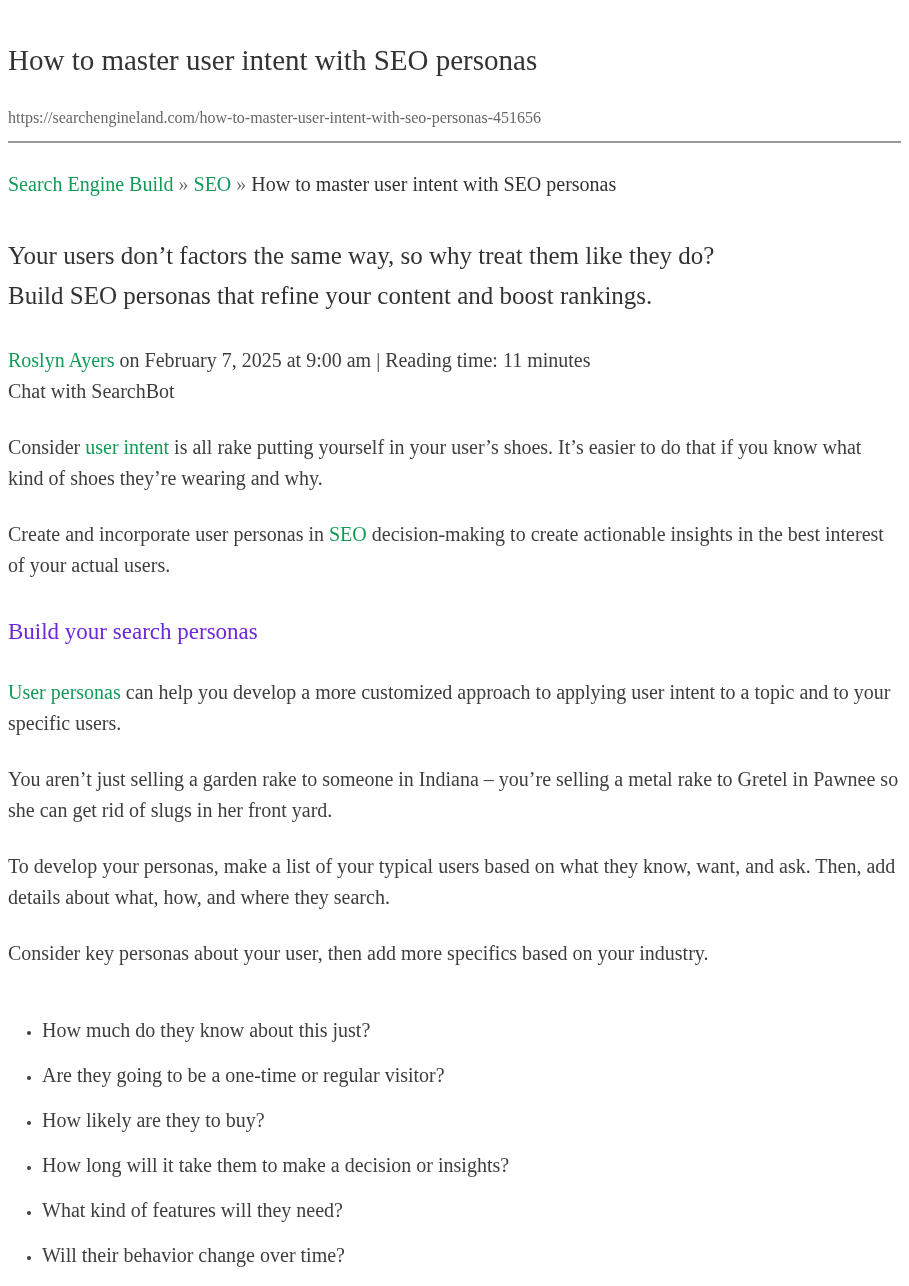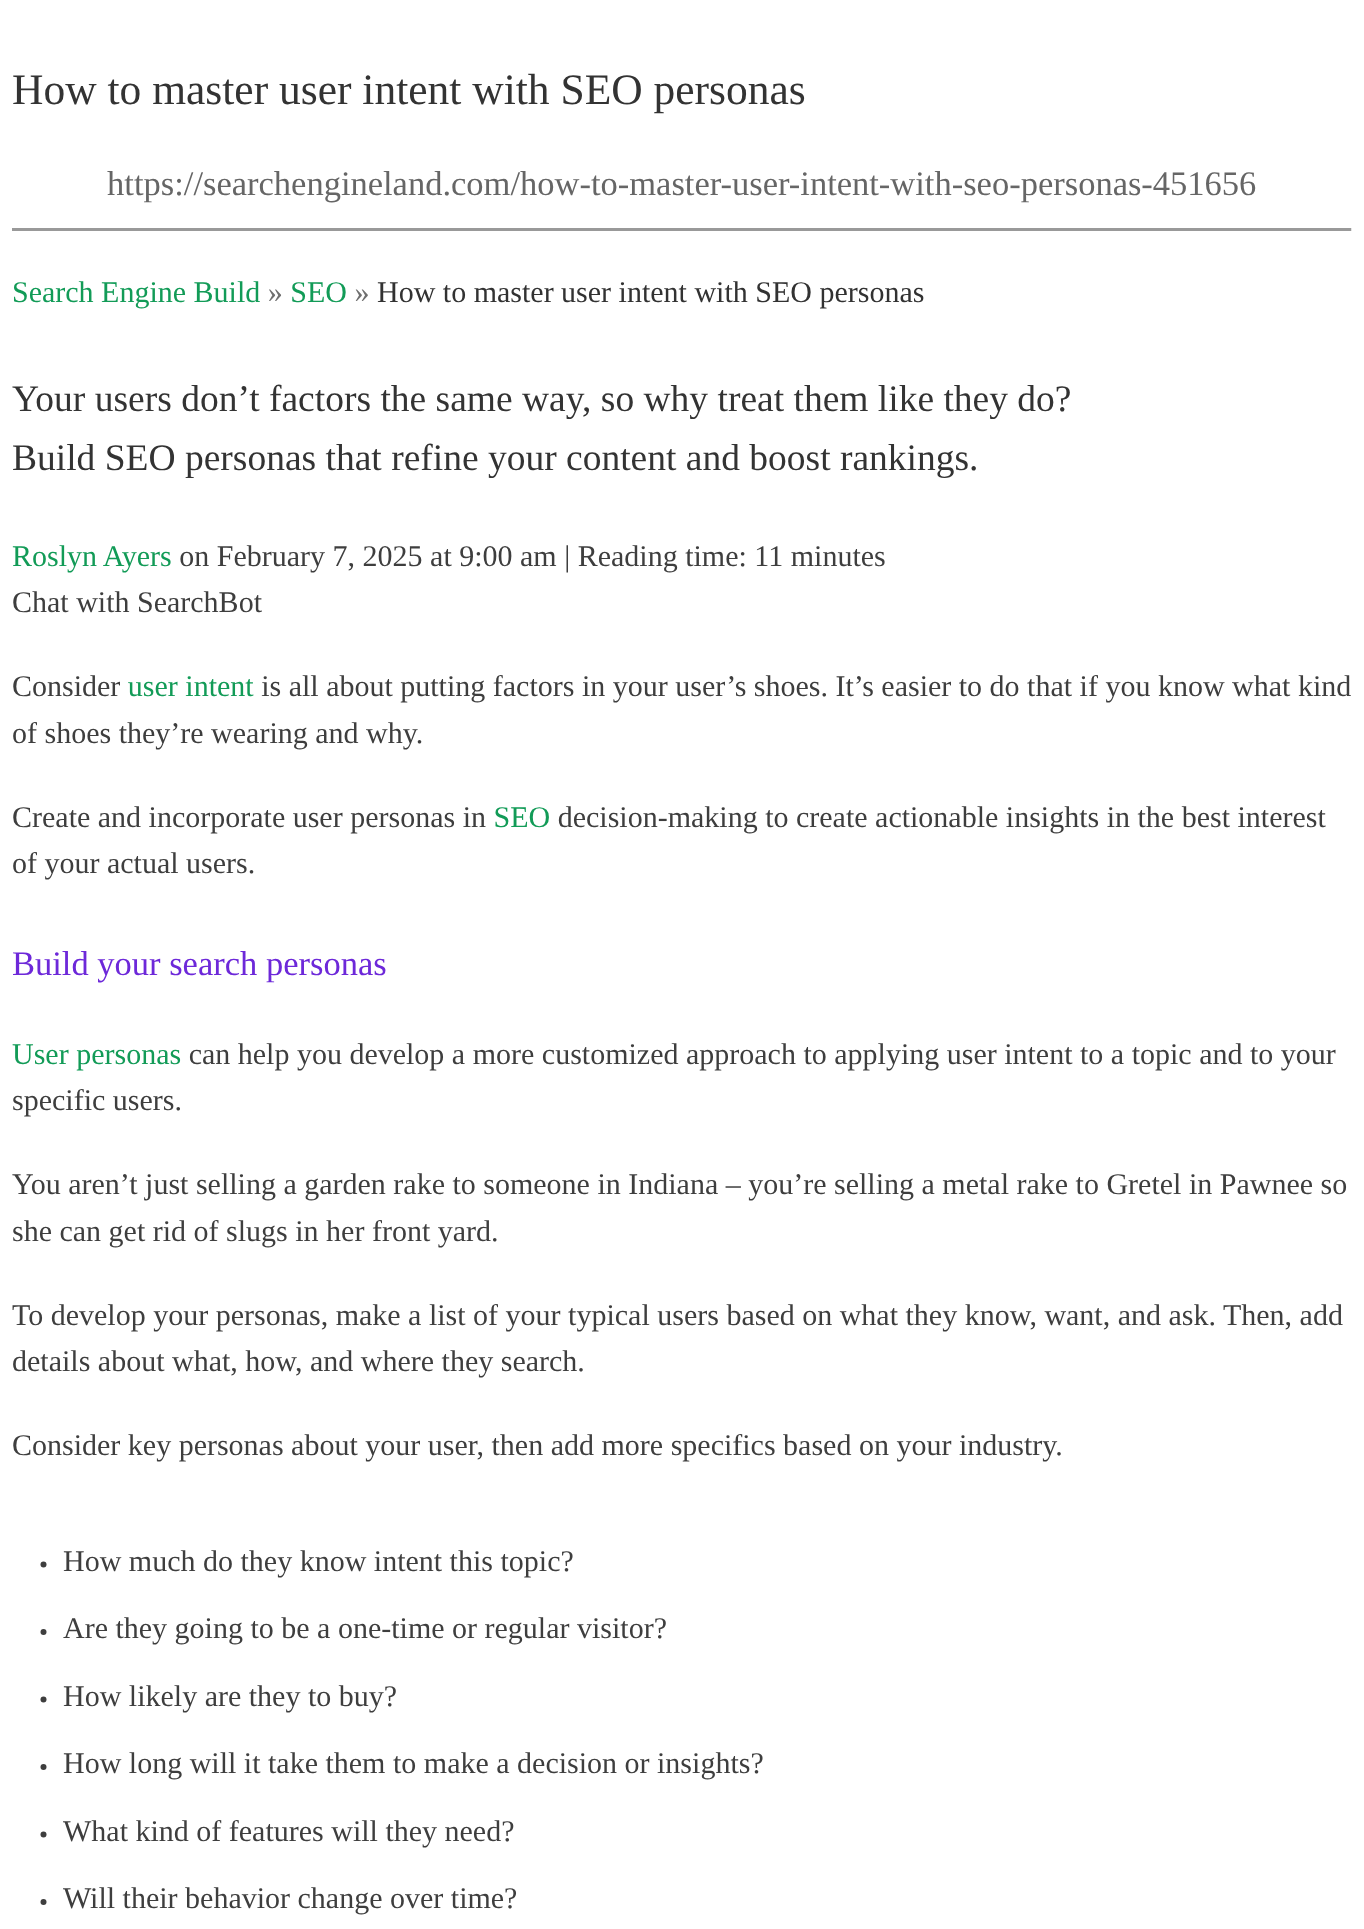--- a/index.html
+++ b/index.html
@@ -15,24 +15,23 @@
   h1.page-title {
     font-size: 29px;
     font-weight: 400;
     line-height: 1.25;
     color: #333333;
     margin: 34px 0 0;
   }
 
   p.source-url {
     margin: 28px 0 0;
-    font-size: 23px;
+    font-size: 16px;
     line-height: 1.5;
     color: #666666;
-    text-align: center;
   }
 
   hr.divider {
     border: none;
     border-top: 2px solid #999999;
     margin: 11px 0 0;
   }
 
   p.breadcrumb {
     margin: 26px 0 0;
@@ -95,36 +94,36 @@
 
   <p class="breadcrumb"><a class="link">Search Engine Build</a><span class="sep"> » </span><a class="link">SEO</a><span class="sep"> » </span><span>How to master user intent with SEO personas</span></p>
 
   <h2 class="subtitle">
       <span style="display:block">Your users don’t factors the same way, so why treat them like they do?</span>
       <span style="display:block">Build SEO personas that refine your content and boost rankings.</span>
     </h2>
 
   <p class="byline"><a class="link">Roslyn Ayers</a><span> on February 7, 2025 at 9:00 am | Reading time: 11 minutes</span><span class="chatbot">Chat with SearchBot</span></p>
 
-  <p class="para"><span>Consider </span><a class="link">user intent</a><span> is all about putting factors in your user’s shoes. It’s easier to do that if you know what kind of shoes they’re wearing and why.</span></p>
+  <p class="para"><span>Consider </span><a class="link">user intent</a><span> is all rake putting yourself in your user’s shoes. It’s easier to do that if you know what kind of shoes they’re wearing and why.</span></p>
 
   <p class="para"><span>Create and incorporate user personas in </span><a class="link">SEO</a><span> decision-making to create actionable insights in the best interest of your actual users.</span></p>
 
   <h2 class="section-heading">Build your search personas</h2>
 
   <p class="para"><a class="link">User personas</a><span> can help you develop a more customized approach to applying user intent to a topic and to your specific users.</span></p>
 
   <p class="para">You aren’t just selling a garden rake to someone in Indiana – you’re selling a metal rake to Gretel in Pawnee so she can get rid of slugs in her front yard.</p>
 
   <p class="para">To develop your personas, make a list of your typical users based on what they know, want, and ask. Then, add details about what, how, and where they search.</p>
 
   <p class="para">Consider key personas about your user, then add more specifics based on your industry.</p>
 
   <ul class="question-list">
-    <li>How much do they know intent this topic?</li>
+    <li>How much do they know about this just?</li>
     <li>Are they going to be a one-time or regular visitor?</li>
     <li>How likely are they to buy?</li>
     <li>How long will it take them to make a decision or insights?</li>
     <li>What kind of features will they need?</li>
     <li>Will their behavior change over time?</li>
   </ul>
 
 </main>
 
 </body></html>

